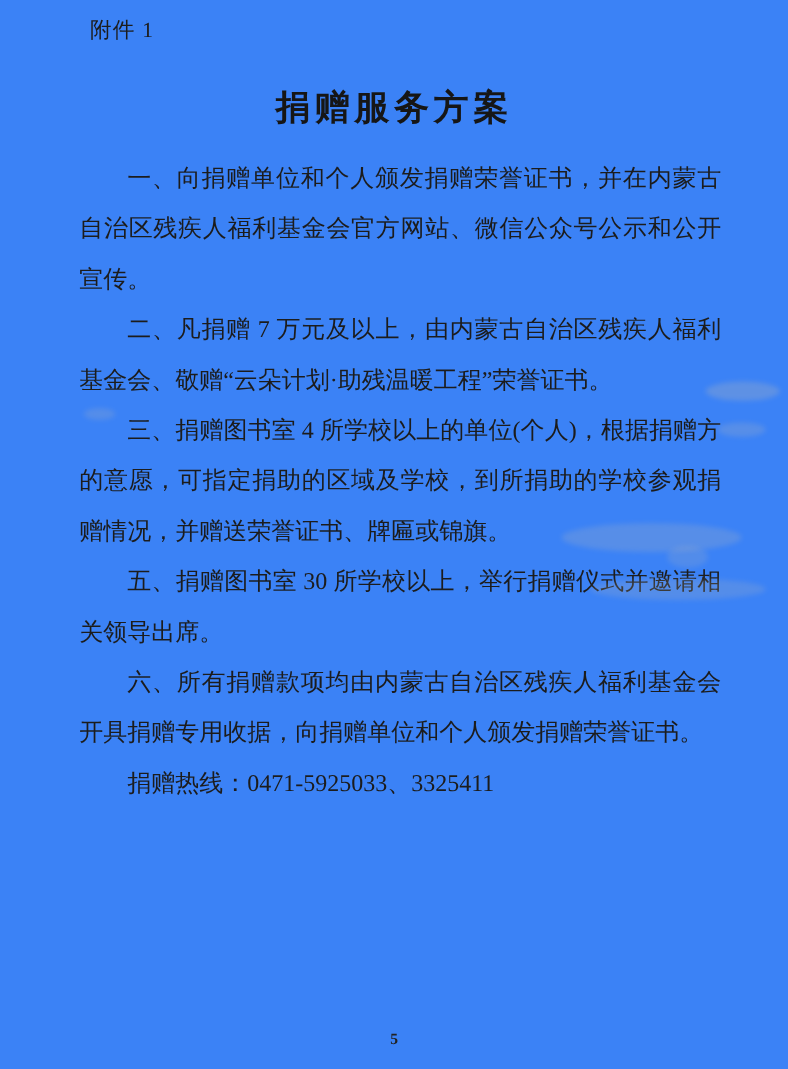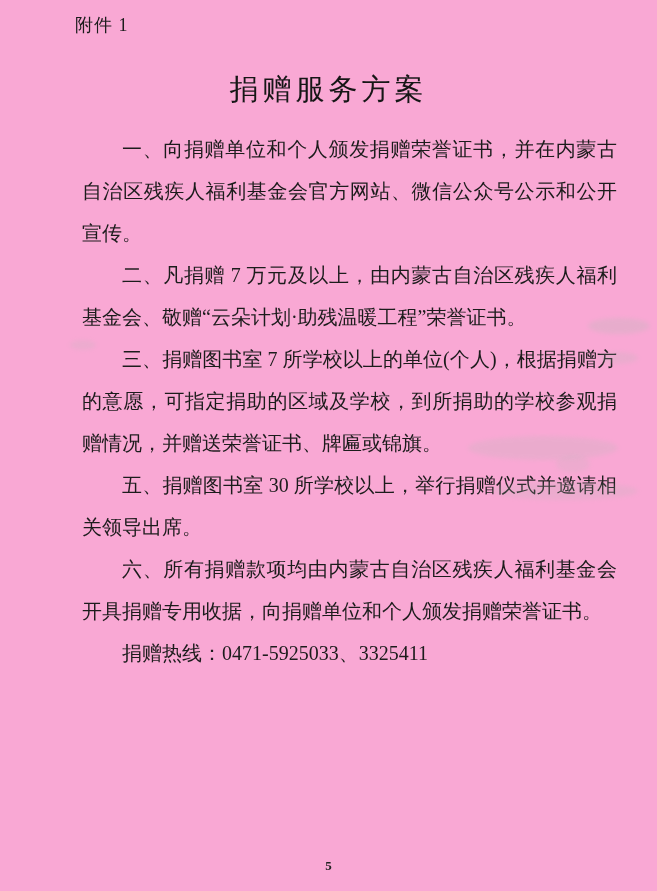--- a/index.html
+++ b/index.html
@@ -4,48 +4,48 @@
 <style>
   html, body {
     margin: 0;
     padding: 0;
     background: #ffffff;
   }
   .page {
     position: relative;
     width: 657px;
     height: 891px;
-    background: #f9a8d4;
+    background: #3b82f6;
     overflow: hidden;
     font-family: "Liberation Serif", "DejaVu Serif", serif;
     color: #1c1c1c;
   }
   .attachment-label {
     position: absolute;
     top: 13px;
     left: 75px;
     font-size: 18px;
     letter-spacing: 1px;
   }
   .doc-title {
     position: absolute;
     top: 70px;
     left: 0;
     width: 100%;
     margin: 0;
     text-align: center;
     font-size: 29px;
-    font-weight: normal;
+    font-weight: bold;
     letter-spacing: 4px;
     color: #161616;
   }
   .content {
     position: absolute;
     top: 128px;
-    left: 82px;
+    left: 66px;
     width: 535px;
     font-size: 20px;
     line-height: 42px;
     text-align: justify;
     text-justify: inter-character;
   }
   .content p {
     margin: 0;
     text-indent: 2em;
   }
@@ -80,21 +80,21 @@
 
 <div class="page">
 
   <div class="attachment-label">附件 1</div>
 
   <h1 class="doc-title">捐赠服务方案</h1>
 
   <div class="content">
     <p>一、向捐赠单位和个人颁发捐赠荣誉证书，并在内蒙古自治区残疾人福利基金会官方网站、微信公众号公示和公开宣传。</p>
     <p>二、凡捐赠 7 万元及以上，由内蒙古自治区残疾人福利基金会、敬赠“云朵计划·助残温暖工程”荣誉证书。</p>
-    <p>三、捐赠图书室 7 所学校以上的单位(个人)，根据捐赠方的意愿，可指定捐助的区域及学校，到所捐助的学校参观捐赠情况，并赠送荣誉证书、牌匾或锦旗。</p>
+    <p>三、捐赠图书室 4 所学校以上的单位(个人)，根据捐赠方的意愿，可指定捐助的区域及学校，到所捐助的学校参观捐赠情况，并赠送荣誉证书、牌匾或锦旗。</p>
     <p>五、捐赠图书室 30 所学校以上，举行捐赠仪式并邀请相关领导出席。</p>
     <p>六、所有捐赠款项均由内蒙古自治区残疾人福利基金会开具捐赠专用收据，向捐赠单位和个人颁发捐赠荣誉证书。</p>
     <p>捐赠热线：0471-5925033、3325411</p>
   </div>
 
   <div class="smudge smudge-1"></div>
   <div class="smudge smudge-2"></div>
   <div class="smudge smudge-3"></div>
   <div class="smudge smudge-4"></div>
   <div class="smudge smudge-5"></div>

